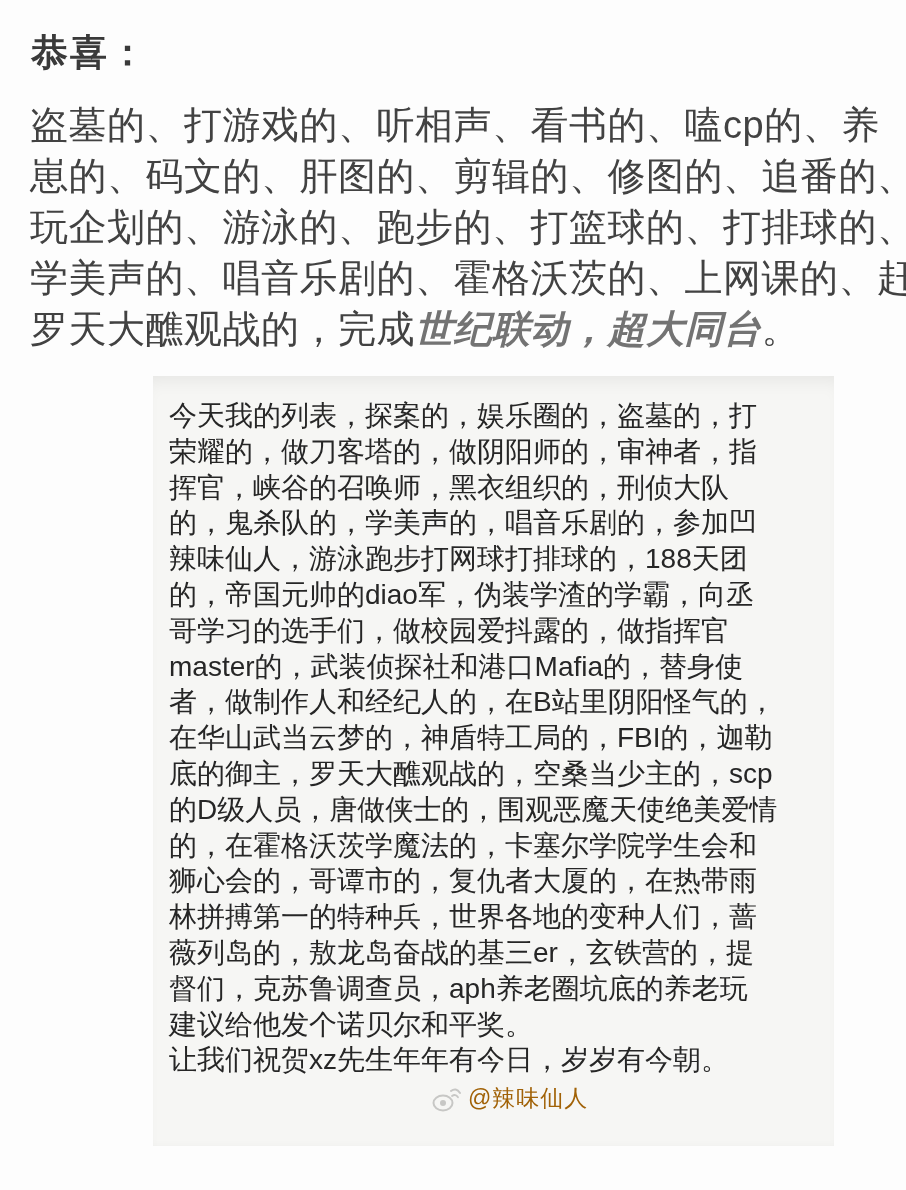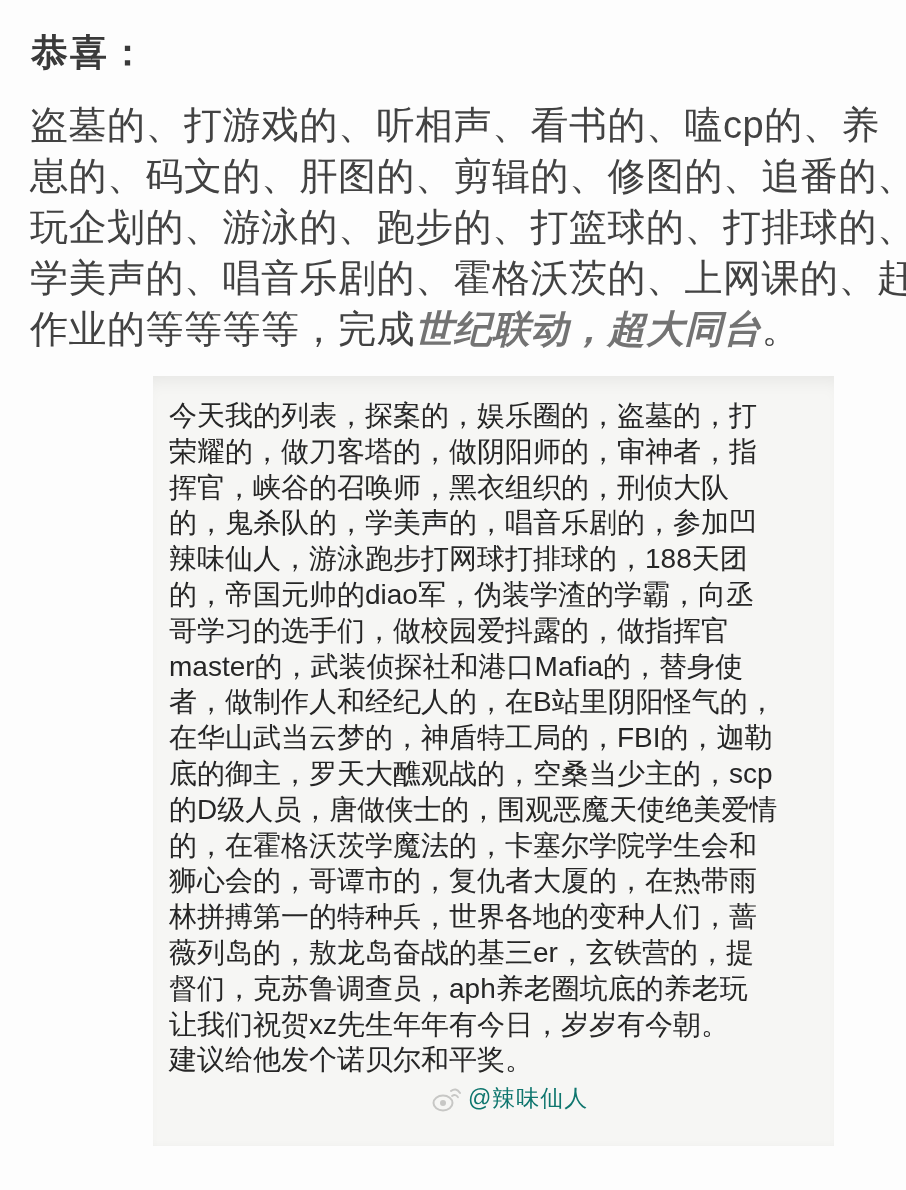--- a/index.html
+++ b/index.html
@@ -30,37 +30,37 @@
                 inset 0 -8px 12px -10px rgba(0,0,0,0.04);
   }
   .shot-text {
     padding:22px 16px 0 16px;
     font-size:28px; line-height:35.8px; color:#262626;
   }
   .shot-line { white-space:nowrap; }
   .watermark {
     display:flex; align-items:center; gap:7px;
     margin:5px 0 4px 278px;
-    color:#0f766e; font-size:23px;
+    color:#a16207; font-size:23px;
     letter-spacing:1px;
     user-select:none;
   }
   .wm-icon { display:inline-flex; align-items:flex-end; }
 </style>
 </head>
 <body>
 
 <h1 class="heading">恭喜：</h1>
 
 <div class="intro">
   <div class="intro-line">盗墓的、打游戏的、听相声、看书的、嗑cp的、养</div>
   <div class="intro-line">崽的、码文的、肝图的、剪辑的、修图的、追番的、</div>
   <div class="intro-line">玩企划的、游泳的、跑步的、打篮球的、打排球的、</div>
   <div class="intro-line">学美声的、唱音乐剧的、霍格沃茨的、上网课的、赶</div>
-  <div class="intro-line"><span>作业的等等等等，完成</span><span class="bold">世纪联动，超大同台</span><span>。</span></div>
+  <div class="intro-line"><span>罗天大醮观战的，完成</span><span class="bold">世纪联动，超大同台</span><span>。</span></div>
 </div>
 
 <div class="shot">
   <div class="shot-text">
     <div class="shot-line">今天我的列表，探案的，娱乐圈的，盗墓的，打</div>
     <div class="shot-line">荣耀的，做刀客塔的，做阴阳师的，审神者，指</div>
     <div class="shot-line">挥官，峡谷的召唤师，黑衣组织的，刑侦大队</div>
     <div class="shot-line">的，鬼杀队的，学美声的，唱音乐剧的，参加凹</div>
     <div class="shot-line">辣味仙人，游泳跑步打网球打排球的，188天团</div>
     <div class="shot-line">的，帝国元帅的diao军，伪装学渣的学霸，向丞</div>
@@ -68,22 +68,22 @@
     <div class="shot-line">master的，武装侦探社和港口Mafia的，替身使</div>
     <div class="shot-line">者，做制作人和经纪人的，在B站里阴阳怪气的，</div>
     <div class="shot-line">在华山武当云梦的，神盾特工局的，FBI的，迦勒</div>
     <div class="shot-line">底的御主，罗天大醮观战的，空桑当少主的，scp</div>
     <div class="shot-line">的D级人员，唐做侠士的，围观恶魔天使绝美爱情</div>
     <div class="shot-line">的，在霍格沃茨学魔法的，卡塞尔学院学生会和</div>
     <div class="shot-line">狮心会的，哥谭市的，复仇者大厦的，在热带雨</div>
     <div class="shot-line">林拼搏第一的特种兵，世界各地的变种人们，蔷</div>
     <div class="shot-line">薇列岛的，敖龙岛奋战的基三er，玄铁营的，提</div>
     <div class="shot-line">督们，克苏鲁调查员，aph养老圈坑底的养老玩</div>
+    <div class="shot-line">建议给他发个诺贝尔和平奖。</div>
     <div class="shot-line">让我们祝贺xz先生年年有今日，岁岁有今朝。</div>
-    <div class="shot-line">建议给他发个诺贝尔和平奖。</div>
   </div>
   <div class="watermark">
     <span class="wm-icon">
       <svg width="30" height="27" viewBox="0 0 30 27" aria-hidden="true">
         <ellipse cx="12" cy="18" rx="9.5" ry="7.5" fill="none" stroke="#c7c7c5" stroke-width="2"></ellipse>
         <circle cx="12" cy="18" r="3" fill="#c7c7c5"></circle>
         <path d="M20 6 q5 -4 9 2" fill="none" stroke="#c7c7c5" stroke-width="2" stroke-linecap="round"></path>
         <path d="M21 11 q3.5 -2.5 6 1.2" fill="none" stroke="#c7c7c5" stroke-width="1.8" stroke-linecap="round"></path>
       </svg>
     </span>

